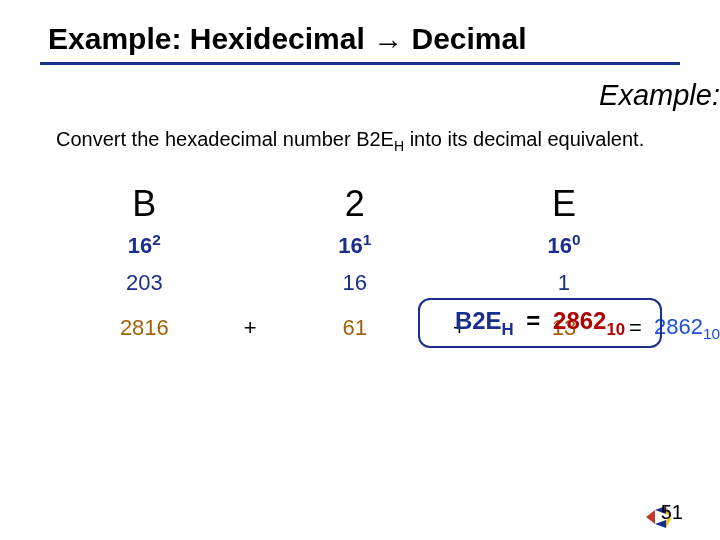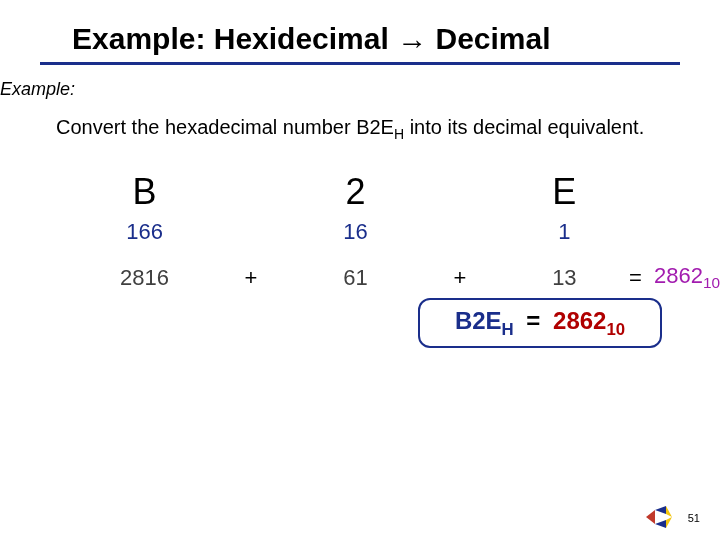--- a/index.html
+++ b/index.html
@@ -9,31 +9,31 @@
     height: 540px;
     background: #fff;
     font-family: Arial, Helvetica, sans-serif;
     position: relative;
     overflow: hidden;
   }
   .title {
     font-size: 30px;
     font-weight: bold;
     color: #000;
-    padding: 22px 0 6px 72px;
+    padding: 22px 0 6px 48px;
   }
   .rule {
     height: 3px;
     background: #1a2e8b;
     margin: 0 40px 0 40px;
   }
   .subheading {
     font-style: italic;
-    font-size: 18px;
-    text-align: left;
+    font-size: 29px;
+    text-align: right;
     margin-top: 14px;
   }
   .prompt {
     font-size: 20px;
     text-align: left;
     margin: 14px 56px 0 56px;
     line-height: 1.3;
   }
   .sub { font-size: 0.7em; vertical-align: sub; }
   .sup { font-size: 0.7em; vertical-align: super; }
@@ -69,33 +69,33 @@
     padding-bottom: 18px;
   }
   .sumrow td {
     font-size: 22px;
     text-align: center;
   }
   .sumpad {
     width: 28px;
   }
   .sumcell {
-    color: #404040;
+    color: #a16207;
   }
   .op {
     color: #000;
     width: 28px;
   }
   .eq {
     color: #000;
     font-size: 22px;
     padding: 0 12px;
   }
   .result {
-    color: #a21caf;
+    color: #1d4ed8;
     font-size: 32px;
   }
   .box {
     position: absolute;
     left: 418px;
     top: 298px;
     width: 240px;
     height: 46px;
     border: 2px solid #1a2e8b;
     border-radius: 12px;
@@ -105,23 +105,23 @@
   }
   .boxtxt {
     font-size: 24px;
     font-weight: bold;
   }
   .boxhex { color: #1a2e8b; text-align: center; }
   .boxeq { color: #000; padding: 0 6px; }
   .boxdec { color: #b00000; }
   .pagenum {
     position: absolute;
-    right: 20px;
+    right: 37px;
     bottom: 16px;
-    font-size: 11px;
+    font-size: 20px;
     text-align: right;
   }
   .logo {
     position: absolute;
     right: 48px;
     bottom: 12px;
     width: 26px;
     height: 22px;
   }
 </style>
@@ -140,22 +140,29 @@
 <div class="tablewrap">
   <table>
     <tbody>
         <tr>
       <td class="digit">B</td>
       <td class="sumpad"></td>
       <td class="digit">2</td>
       <td class="sumpad"></td>
       <td class="digit">E</td>
     </tr>
+    <tr class="powrow">
+      <td><span>16</span><span class="sup">2</span></td>
+      <td class="sumpad"></td>
+      <td><span>16</span><span class="sup">1</span></td>
+      <td class="sumpad"></td>
+      <td><span>16</span><span class="sup">0</span></td>
+    </tr>
     <tr class="valrow">
-      <td>166</td>
+      <td>203</td>
       <td class="sumpad"></td>
       <td>16</td>
       <td class="sumpad"></td>
       <td>1</td>
     </tr>
     <tr class="sumrow">
       <td class="sumcell">2816</td>
       <td class="op">+</td>
       <td class="sumcell">61</td>
       <td class="op">+</td>

